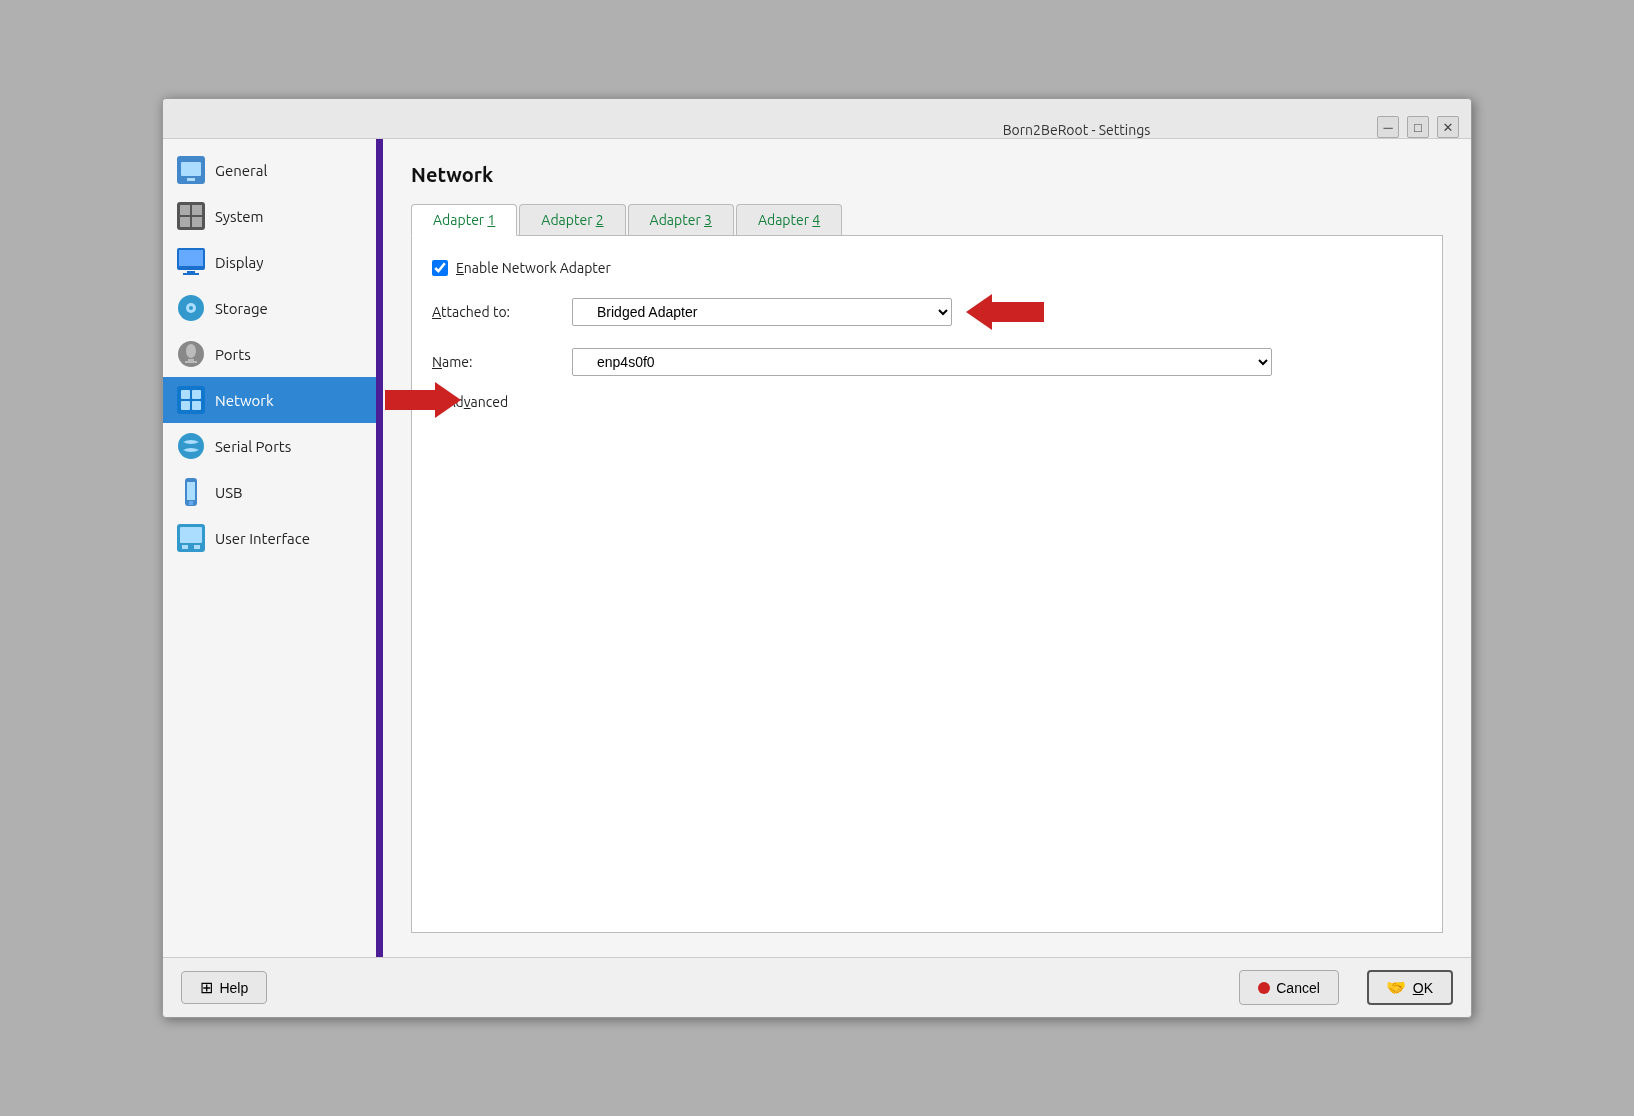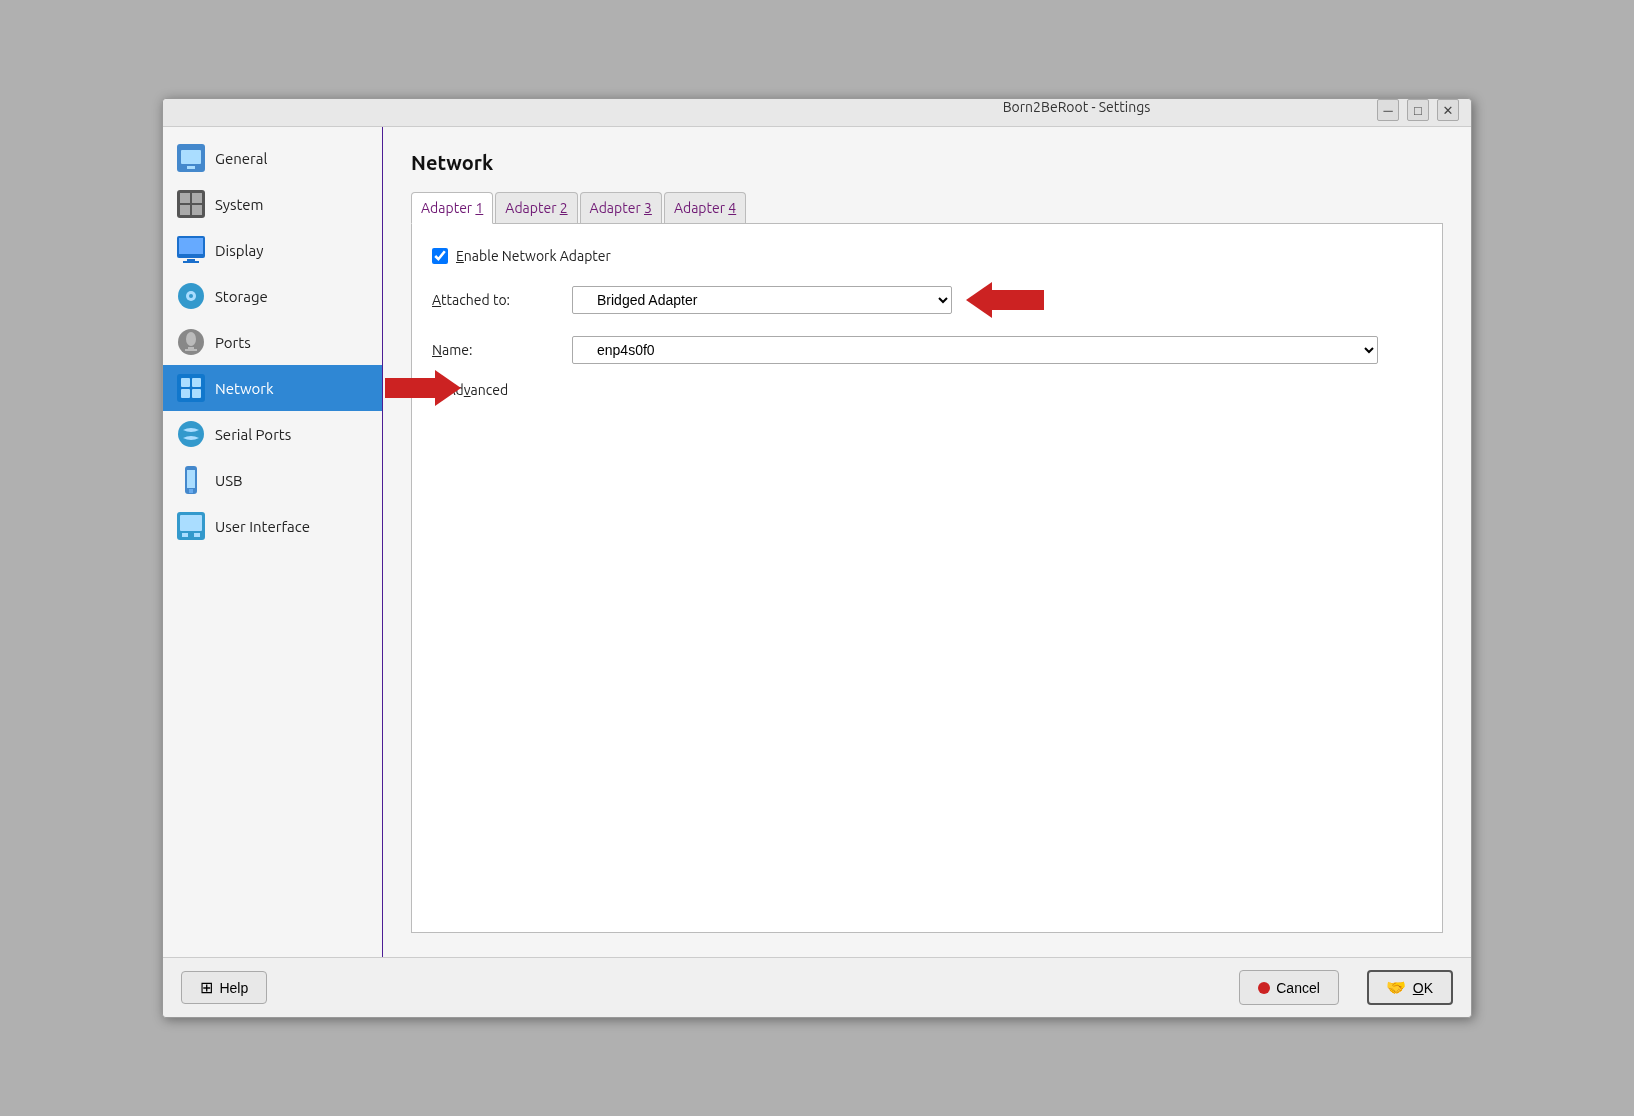--- a/index.html
+++ b/index.html
@@ -19,23 +19,23 @@
       border-radius: 4px;
       width: 1310px;
       height: 920px;
       display: flex;
       flex-direction: column;
       box-shadow: 2px 2px 12px rgba(0,0,0,0.4);
     }
     .titlebar {
       background: #e8e8e8;
       border-bottom: 1px solid #ccc;
-      height: 28px;
-      display: flex;
-      align-items: flex-start;
+      height: 40px;
+      display: flex;
+      align-items: flex-end;
       justify-content: space-between;
       padding: 0 12px;
       border-radius: 4px 4px 0 0;
     }
     .titlebar-title {
       font-size: 14px;
       color: #333;
       flex: 1;
       text-align: center;
     }
@@ -58,21 +58,21 @@
     }
     .titlebar-spacer { flex: 1; }
     .content-area {
       display: flex;
       flex: 1;
       overflow: hidden;
     }
     .sidebar {
       width: 220px;
       background: #f5f5f5;
-      border-right: 1px solid #4c1d95;
+      border-right: 7px solid #4c1d95;
       padding: 8px 0;
     }
     .sidebar-item {
       display: flex;
       align-items: center;
       gap: 10px;
       padding: 9px 14px;
       cursor: pointer;
       color: #222;
       font-size: 15px;
@@ -98,27 +98,27 @@
       font-weight: bold;
       margin-bottom: 18px;
       color: #111;
     }
     .tab-bar {
       display: flex;
       border-bottom: 1px solid #bbb;
       margin-bottom: 0;
     }
     .tab {
-      padding: 7px 9px;
+      padding: 7px 21px;
       border: 1px solid #bbb;
       border-bottom: none;
       background: #e8e8e8;
       cursor: pointer;
       font-size: 14px;
-      color: #701a75;
+      color: #15803d;
       margin-right: 2px;
       border-radius: 4px 4px 0 0;
     }
     .tab.active {
       background: #fff;
       border-bottom: 1px solid #fff;
       margin-bottom: -1px;
       z-index: 2;
       font-weight: normal;
     }
@@ -165,21 +165,21 @@
       border: 1px solid #aaa;
       border-radius: 2px;
       background: #fff;
       cursor: pointer;
       height: 28px;
     }
     .attached-select {
       width: 380px;
     }
     .name-select {
-      width: 806px;
+      width: 700px;
     }
     .advanced-row {
       display: flex;
       align-items: center;
       gap: 6px;
       margin-top: 4px;
       cursor: pointer;
     }
     .triangle {
       color: #2f87d4;

